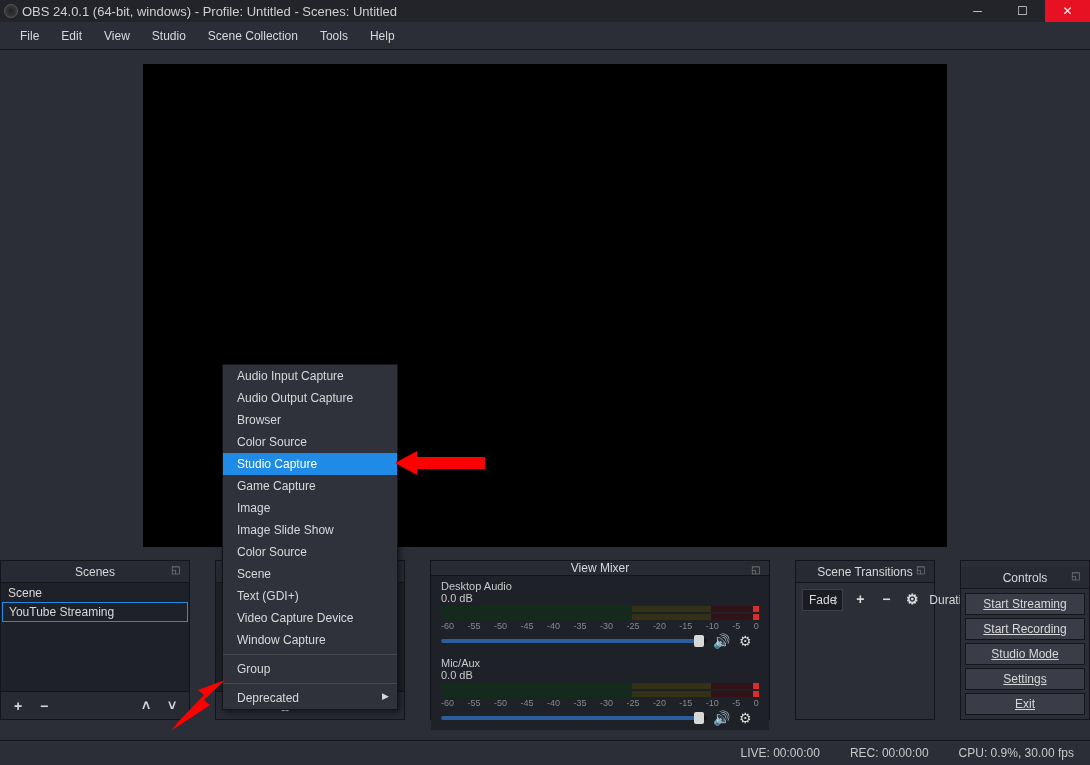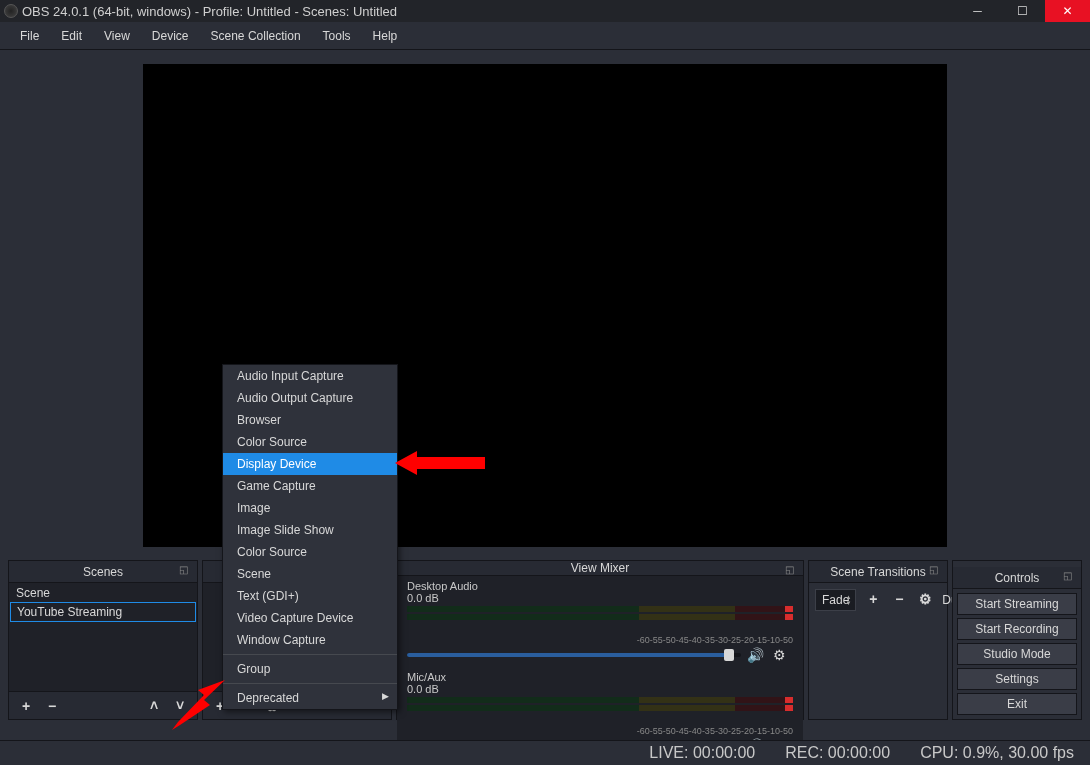--- a/index.html
+++ b/index.html
@@ -68,22 +68,22 @@
   }
   .preview {
     width: 804px;
     height: 483px;
     background:#000;
     border:1px solid #000;
   }
   
   .docks {
     display:flex;
-    padding: 0 8px;
-    gap: 4px;
+    padding: 0 0;
+    gap: 25px;
     height: 160px;
   }
   .dock {
     background:#2b2e37;
     border:1px solid #14151a;
     display:flex;
     flex-direction:column;
     position:relative;
   }
   .dock-header {
@@ -142,23 +142,23 @@
       #d82d2d 85%, #d82d2d 100%);
     position:relative;
     margin-top:2px;
   }
   .meter::after{
     content:"";
     position:absolute; left:0; top:0; bottom:0; right:2%;
     background:rgba(12,14,18,0.82);
   }
   .ticks {
-    display:flex; justify-content:flex-end;
+    display:flex; justify-content:space-between;
     font-size:9px; color:#888;
-    margin-top:15px;
+    margin-top:1px;
   }
   .slider-row { display:flex; align-items:center; gap:6px; margin-top:2px;}
   .slider-track { flex:1; height:4px; background:#14151a; border-radius:2px; position:relative;}
   .slider-fill { height:100%; background:#2a5e9e; border-radius:2px; width:96%; }
   .slider-knob { position:absolute; top:-4px; width:10px; height:12px; background:#d8d8d8; border-radius:2px;}
   .sp-icon { width:20px; color:#d8d8d8; font-size:14px;}
 
   
   .trans-body { padding:6px; display:flex; flex-direction:row; gap:6px;}
   .select {
@@ -168,39 +168,39 @@
     position:relative;
   }
   .select .spin { position:absolute; right:4px; display:flex; flex-direction:column; font-size:6px; line-height:6px; color:#aaa;}
   .trow { display:flex; gap:4px; justify-content:center;}
   .drow { display:flex; gap:6px; align-items:center;}
   .spinbox { flex:1; background:#701a75; border:1px solid #3c3f48; height:22px;
     display:flex; align-items:center; padding:0 6px; position:relative;}
   .spinbox .spin { position:absolute; right:4px; display:flex; flex-direction:column; font-size:6px; line-height:6px; color:#aaa;}
 
   
-  .controls-body { padding:4px; display:flex; flex-direction:column; gap:3px;}
+  .controls-body { padding:4px; display:flex; flex-direction:column; gap:3px;text-decoration:underline;}
   .ctrl-btn {
     background:#3a3d47;
     border:1px solid #14151a;
     height:22px;
     display:flex; align-items:center; justify-content:center;
     font-size:12px;
     color:#d8d8d8;
   }
 
   
   .statusbar {
     position:absolute; bottom:0; left:0; right:0;
     height:25px;
     background:#2b2e37;
     border-top:1px solid #14151a;
     display:flex; justify-content:flex-end; align-items:center;
     gap:30px; padding-right:16px;
-    font-size:16px; color:#c8c8c8;
+    font-size:12px; color:#c8c8c8;
   }
 
   
   .ctxmenu {
     position:absolute;
     left:222px; top:364px;
     width:176px;
     background:#2f323b;
     border:1px solid #14151a;
     box-shadow: 2px 2px 6px rgba(0,0,0,0.5);
@@ -235,21 +235,21 @@
     <div class="winbtn min">─</div>
     <div class="winbtn max">☐</div>
     <div class="winbtn close">✕</div>
   </div>
 </div>
 
 <div class="menubar">
   <div class="mitem">File</div>
   <div class="mitem">Edit</div>
   <div class="mitem">View</div>
-  <div class="mitem">Device</div>
+  <div class="mitem">Studio</div>
   <div class="mitem">Scene Collection</div>
   <div class="mitem">Tools</div>
   <div class="mitem">Help</div>
 </div>
 
 <div class="preview-wrap">
   <div class="preview"></div>
 </div>
 
 <div class="docks">
@@ -407,21 +407,21 @@
   <span>LIVE: 00:00:00</span>
   <span>REC: 00:00:00</span>
   <span>CPU: 0.9%, 30.00 fps</span>
 </div>
 
 <div class="ctxmenu">
   <div class="ctxitem">Audio Input Capture</div>
   <div class="ctxitem">Audio Output Capture</div>
   <div class="ctxitem">Browser</div>
   <div class="ctxitem">Color Source</div>
-  <div class="ctxitem highlighted">Display Device</div>
+  <div class="ctxitem highlighted">Studio Capture</div>
   <div class="ctxitem">Game Capture</div>
   <div class="ctxitem">Image</div>
   <div class="ctxitem">Image Slide Show</div>
   <div class="ctxitem">Color Source</div>
   <div class="ctxitem">Scene</div>
   <div class="ctxitem">Text (GDI+)</div>
   <div class="ctxitem">Video Capture Device</div>
   <div class="ctxitem">Window Capture</div>
   <div class="ctxsep"></div>
   <div class="ctxitem">Group</div>

